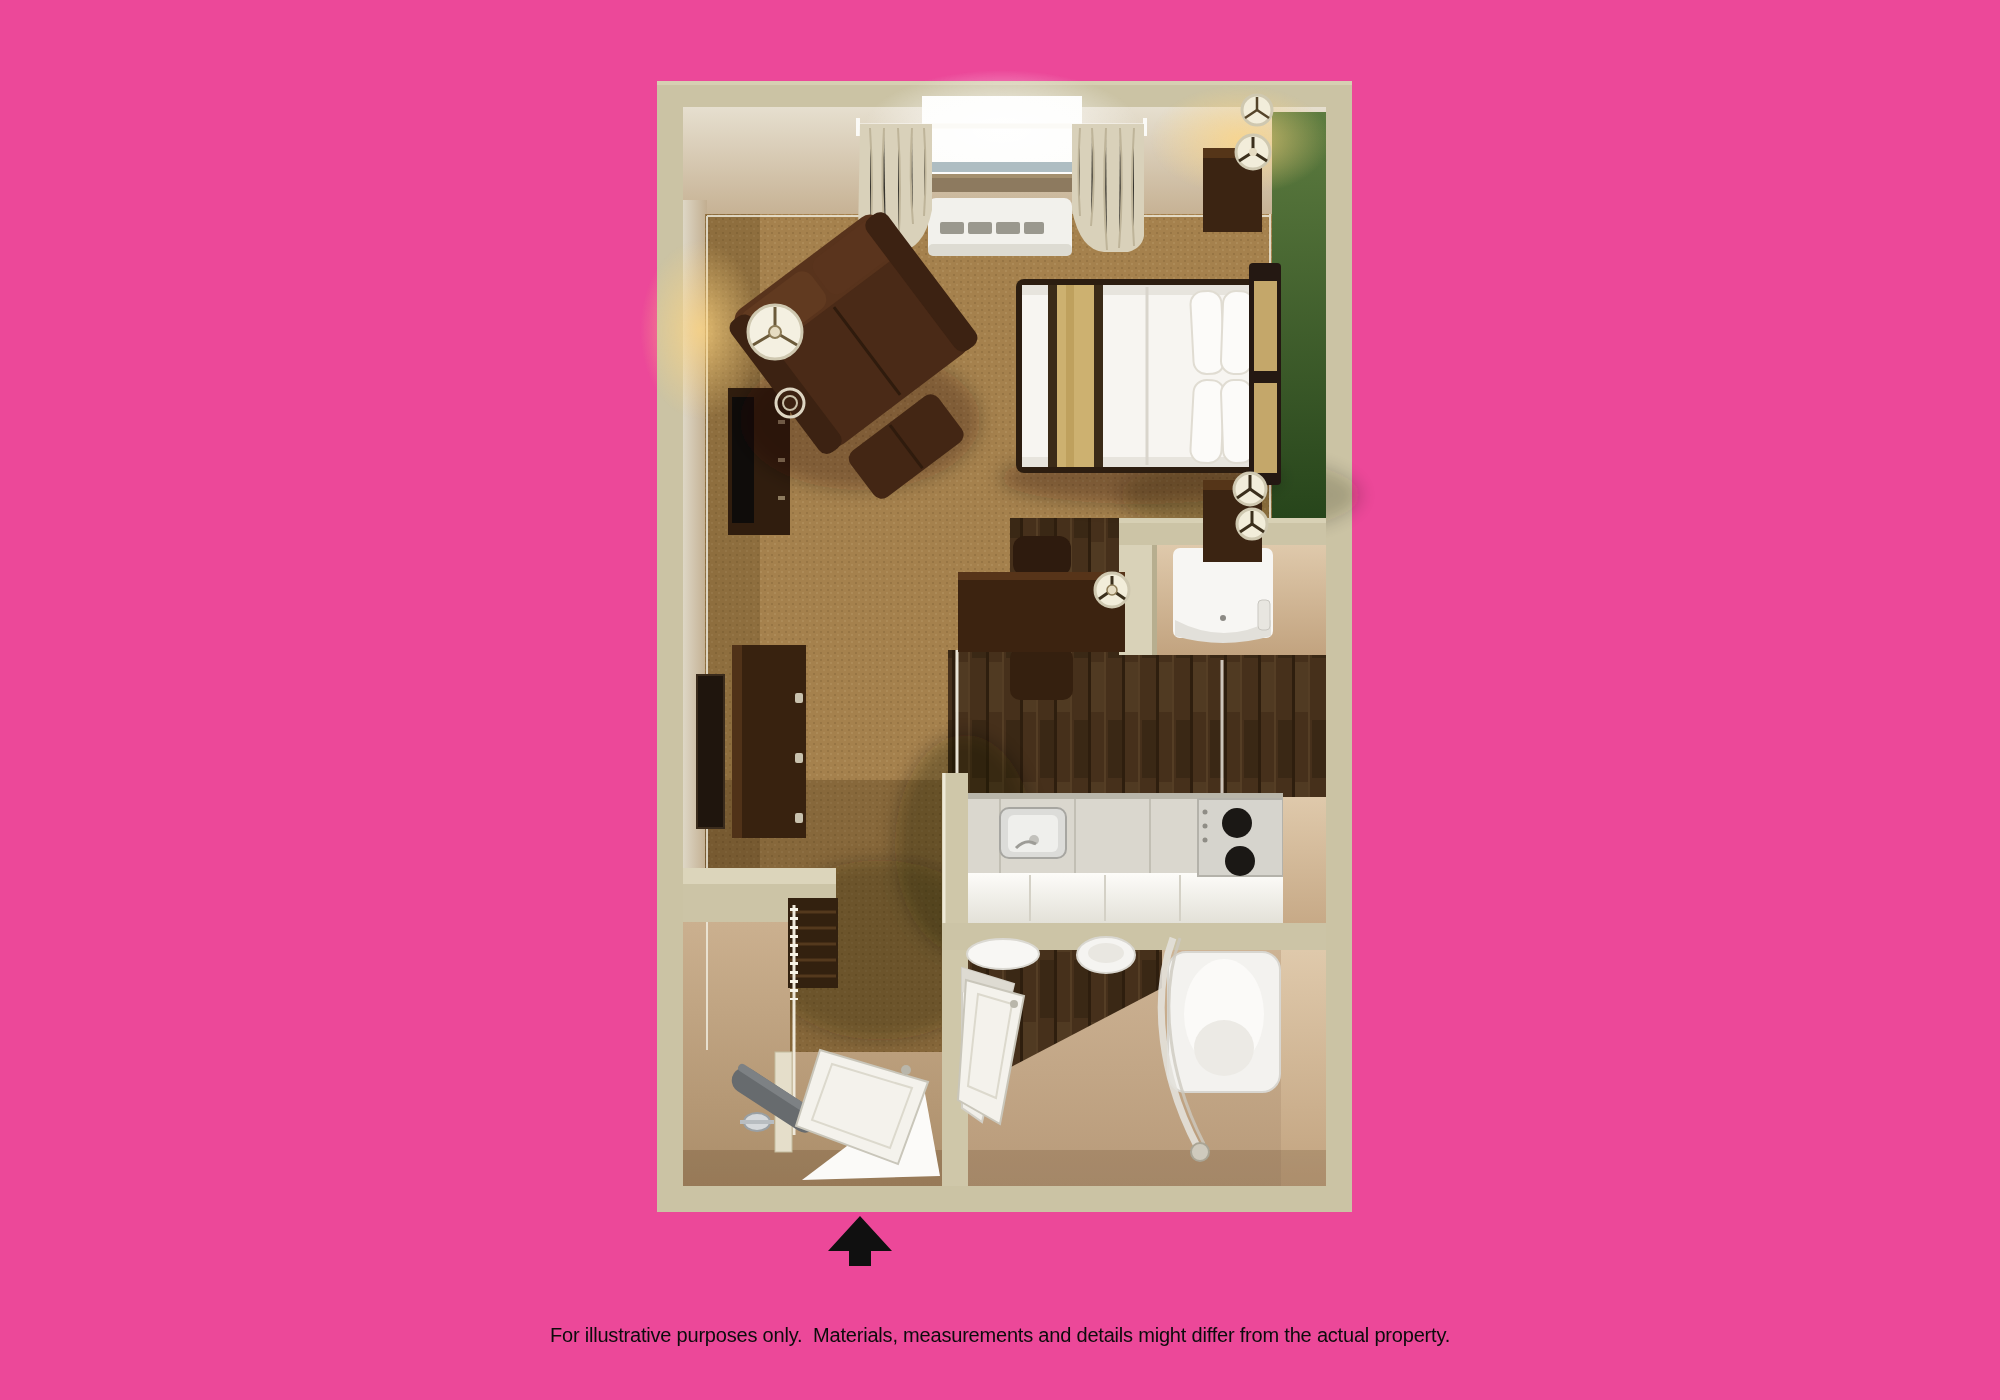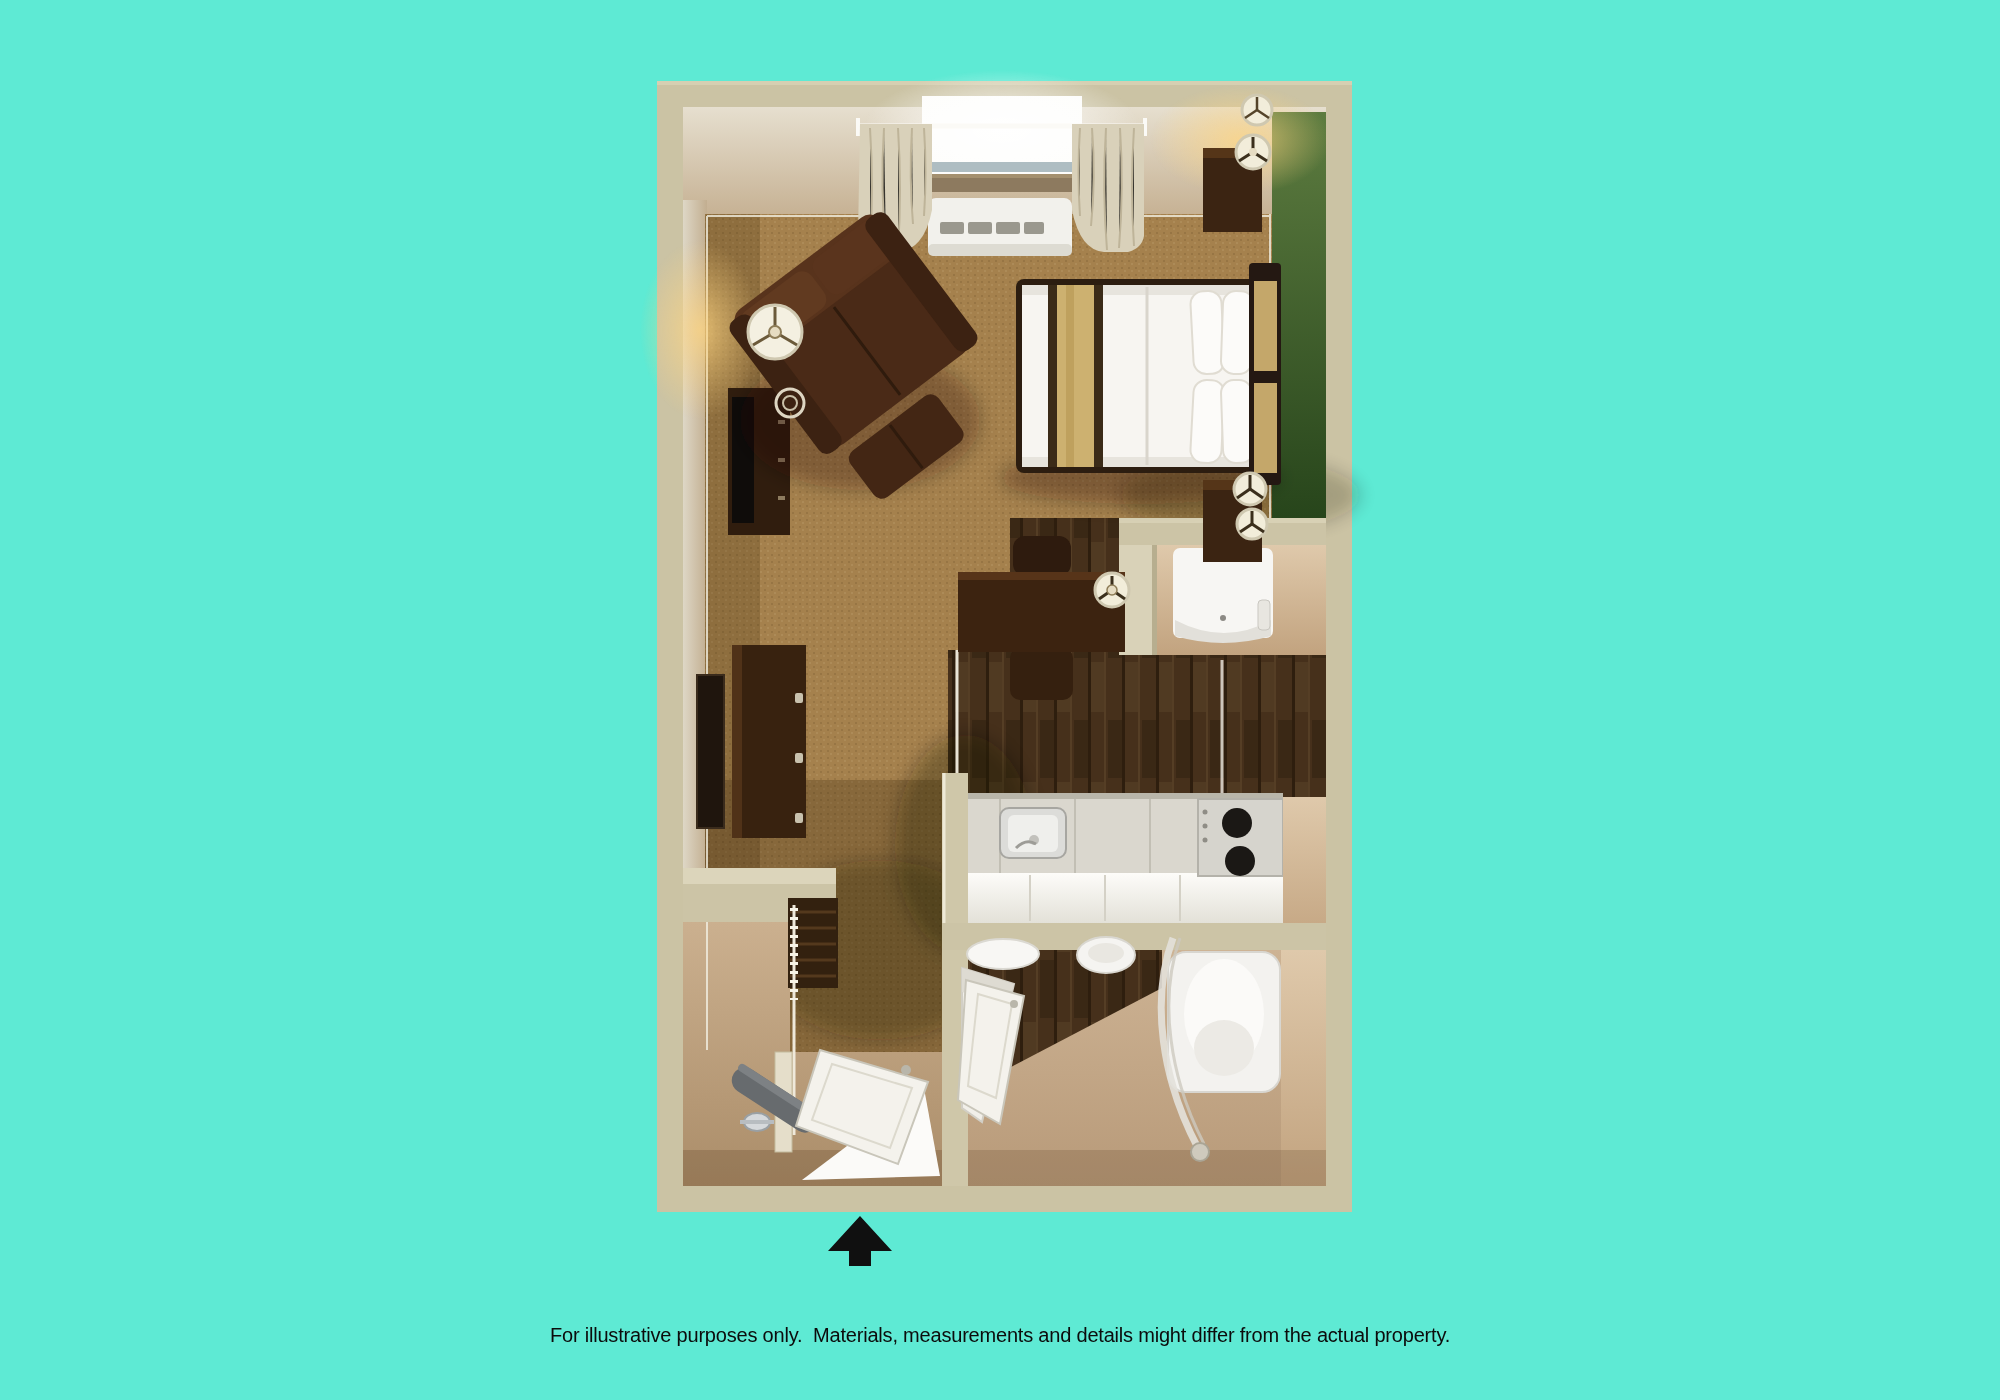--- a/index.html
+++ b/index.html
@@ -1,16 +1,16 @@
 <!DOCTYPE html>
 <html><head>
 <meta charset="utf-8">
 <style>
   html,body{margin:0;padding:0;background:#ffffff;}
-  .page{position:relative;width:2000px;height:1400px;background:#5eead4;overflow:hidden;
+  .page{position:relative;width:2000px;height:1400px;background:#ec4899;overflow:hidden;
         font-family:"Liberation Sans", sans-serif;}
   .plan-svg{position:absolute;left:0;top:0;}
   .disclaimer{position:absolute;left:0;top:1324px;width:2000px;text-align:center;
               font-size:20px;letter-spacing:-0.2px;color:#0c0c0c;white-space:pre-wrap;}
 </style>
 </head>
 <body>
 
 <div class="page">
 <svg class="plan-svg" width="2000" height="1400" viewBox="0 0 2000 1400">

